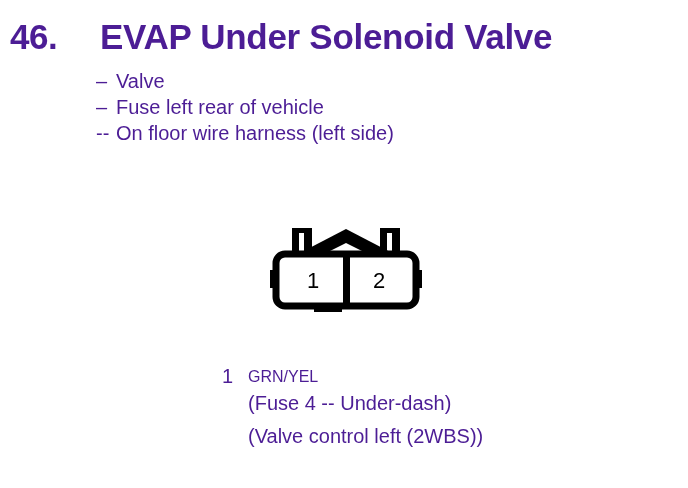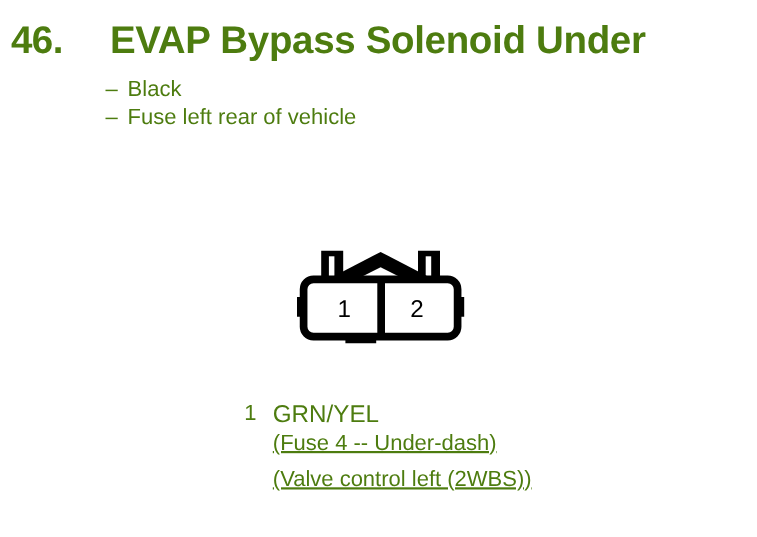--- a/index.html
+++ b/index.html
@@ -7,21 +7,21 @@
     padding: 0;
     background: #ffffff;
   }
   #page {
     position: relative;
     width: 688px;
     height: 488px;
     background: #ffffff;
     overflow: hidden;
     font-family: "Liberation Sans", sans-serif;
-    color: #4d7c0f;
+    color: #4c1d95;
     -webkit-font-smoothing: none;
   }
 
   
   #heading {
     position: absolute;
     left: 0;
     top: 16px;
     width: 688px;
     height: 44px;
@@ -107,50 +107,52 @@
   }
   .pin-index {
     display: inline-block;
     width: 26px;
     font-size: 20px;
     line-height: 27px;
     vertical-align: top;
   }
   .pin-wire {
     display: inline-block;
-    font-size: 22px;
+    font-size: 16px;
     line-height: 27px;
     vertical-align: top;
     text-align: center;
   }
   .pin-desc {
     padding-left: 26px;
     font-size: 20px;
     line-height: 27px;
     height: 27px;
     white-space: nowrap;
-    text-decoration: underline;
   }
 </style>
 </head>
 <body>
 
 <div id="page">
 
   <div id="heading">
     <span id="item-number">46.</span>
-    <span id="title-text">EVAP Bypass Solenoid Under</span>
+    <span id="title-text">EVAP Under Solenoid Valve</span>
   </div>
 
   <div id="bullets">
     <div class="bullet-row">
-      <span class="bullet-dash">–</span><span class="bullet-label">Black</span>
+      <span class="bullet-dash">–</span><span class="bullet-label">Valve</span>
     </div>
     <div class="bullet-row">
       <span class="bullet-dash">–</span><span class="bullet-label">Fuse left rear of vehicle</span>
+    </div>
+    <div class="bullet-row">
+      <span class="bullet-dash">--</span><span class="bullet-label">On floor wire harness (left side)</span>
     </div>
   </div>
 
   <div id="connector-wrap">
     <svg id="connector-svg" width="168" height="96" viewBox="0 0 168 96">
 
       <path d="M 30 6 L 50 6 L 50 34 L 30 34 Z" fill="#000"></path>
       <rect x="37" y="11" width="5" height="19" fill="#fff"></rect>
 
       <path d="M 118 6 L 138 6 L 138 34 L 118 34 Z" fill="#000"></path>

